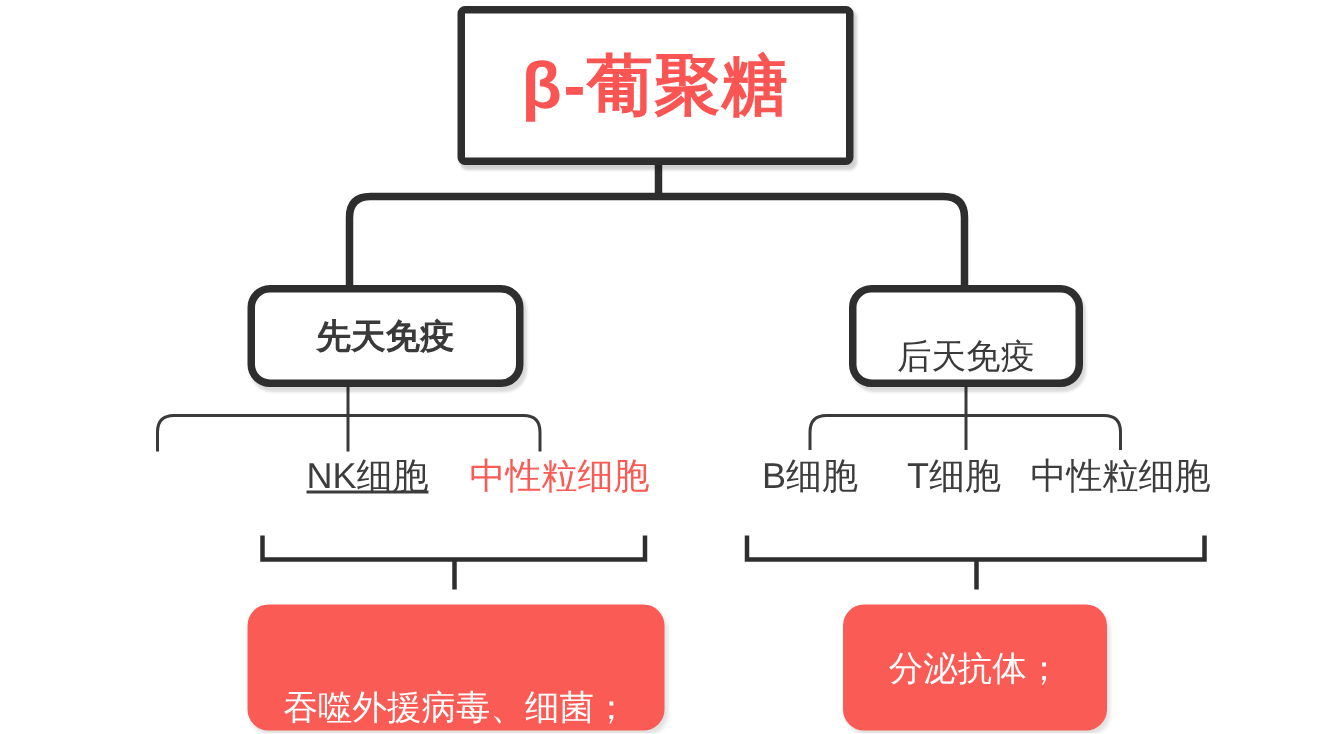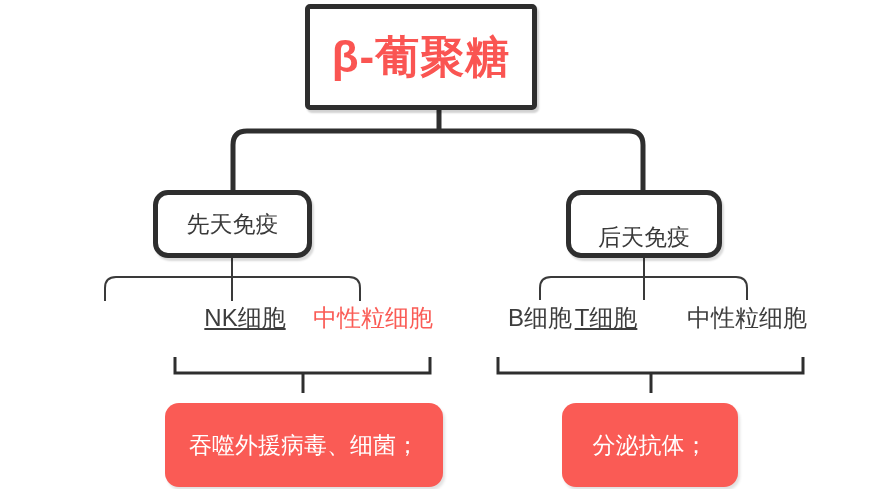--- a/index.html
+++ b/index.html
@@ -26,39 +26,39 @@
     background: #ffffff;
     display: flex;
     align-items: center;
     justify-content: center;
     box-sizing: border-box;
     z-index: 1;
     white-space: nowrap;
   }
   .root-node {
     left: 305px; top: 4px;
-    width: 232px; height: 106px;
+    width: 264px; height: 106px;
     border: 5px solid #2e2e2e;
     border-radius: 5px;
     box-shadow: 2px 3px 2px rgba(0,0,0,0.18);
     color: #fa5552;
     font-size: 44px;
     font-weight: bold;
     letter-spacing: 1px;
   }
   .level2-node {
     top: 190px;
     height: 68px;
     border: 5px solid #2e2e2e;
     border-radius: 15px;
     box-shadow: 2px 3px 2px rgba(0,0,0,0.15);
     color: #3a3a3a;
     font-size: 23px;
   }
-  #innate-node  { left: 153px; width: 159px; }
+  #innate-node  { left: 165px; width: 184px; font-weight: bold; }
   #adaptive-node{ left: 566px; width: 156px; align-items: flex-end; }
   .cell-label {
     position: absolute;
     top: 303px;
     height: 30px;
     line-height: 30px;
     font-size: 24px;
     transform: translateX(-50%);
     white-space: nowrap;
     z-index: 1;
@@ -76,21 +76,21 @@
     font-size: 23px;
     line-height: 31px;
     display: flex;
     flex-direction: column;
     align-items: center;
     justify-content: center;
     text-align: center;
     z-index: 1;
     white-space: nowrap;
   }
-  #innate-function   { left: 165px; width: 278px; }
+  #innate-function   { left: 165px; width: 278px; justify-content: flex-end; }
   #adaptive-function { left: 562px; width: 176px; }
 </style>
 </head>
 <body>
 
 <div id="canvas">
 
   <svg id="connector-svg" viewBox="0 0 879 489" xmlns="http://www.w3.org/2000/svg">
 
     <path d="M439 108 L439 133" stroke="#2e2e2e" stroke-width="5" fill="none"></path>
@@ -116,21 +116,21 @@
     <span>先天免疫</span>
   </div>
   <div class="node level2-node" id="adaptive-node">
     <span>后天免疫</span>
   </div>
 
   <div class="cell-label" style="left:245px;text-decoration:underline;">NK细胞</div>
   <div class="cell-label red" style="left:373px;">中性粒细胞</div>
 
   <div class="cell-label" style="left:540px;">B细胞</div>
-  <div class="cell-label" style="left:606px;text-decoration:underline;">T细胞</div>
+  <div class="cell-label" style="left:636px;">T细胞</div>
   <div class="cell-label" style="left:747px;">中性粒细胞</div>
 
   <div class="function-box" id="innate-function">
     <span>吞噬外援病毒、细菌；</span>
   </div>
   <div class="function-box" id="adaptive-function">
     <span>分泌抗体；</span>
   </div>
 
 </div>

